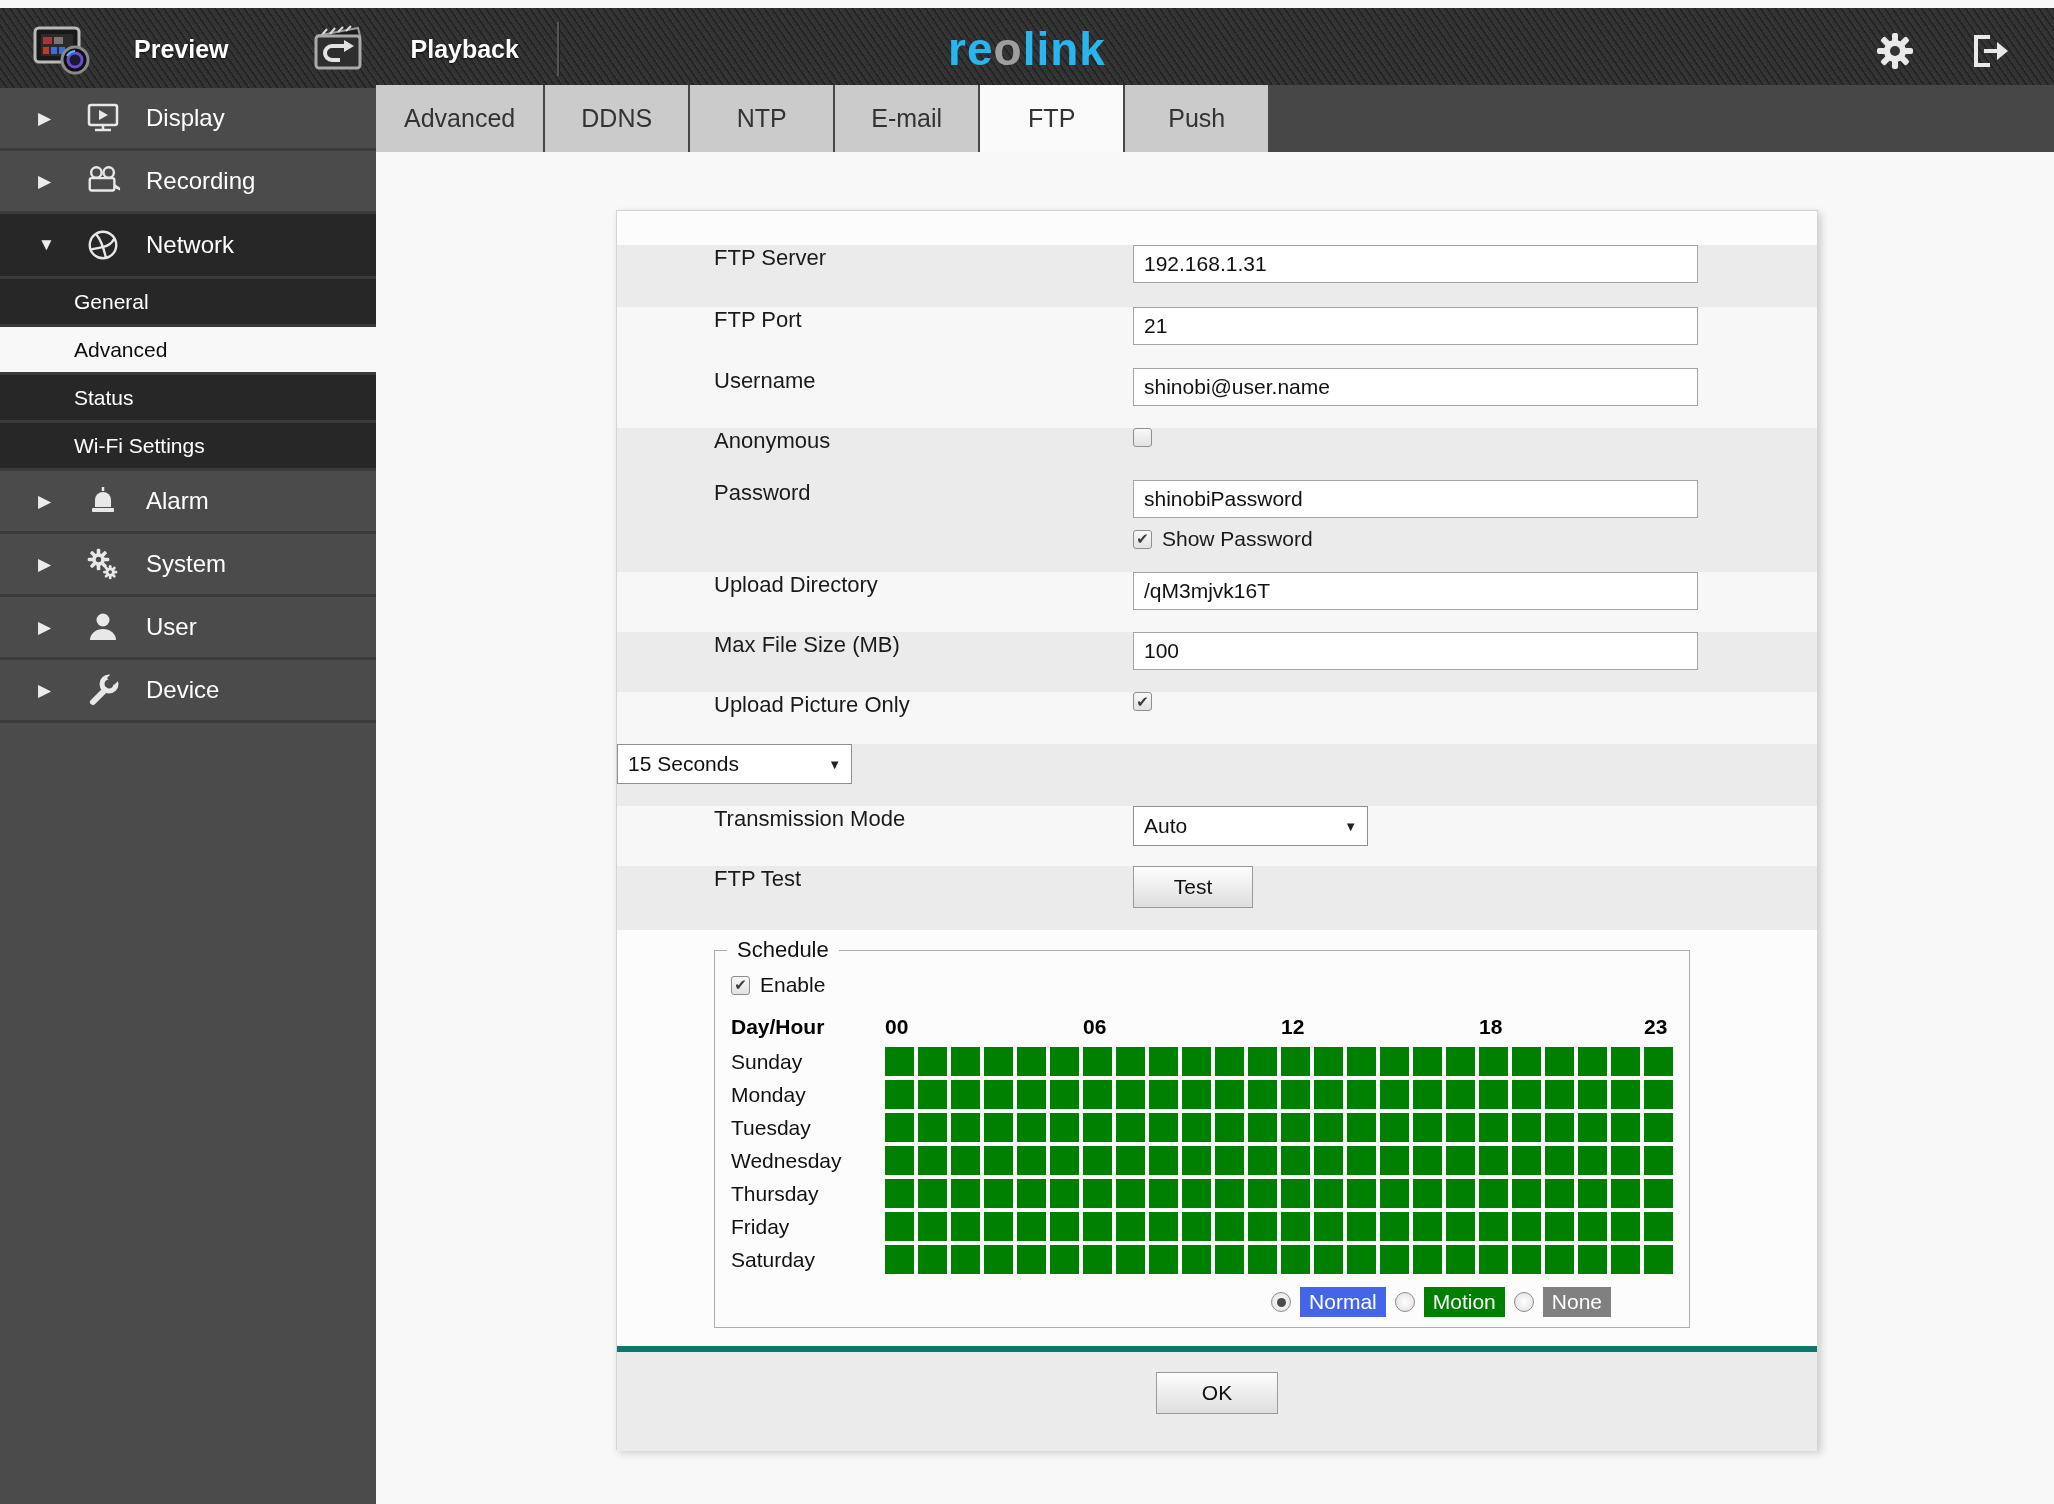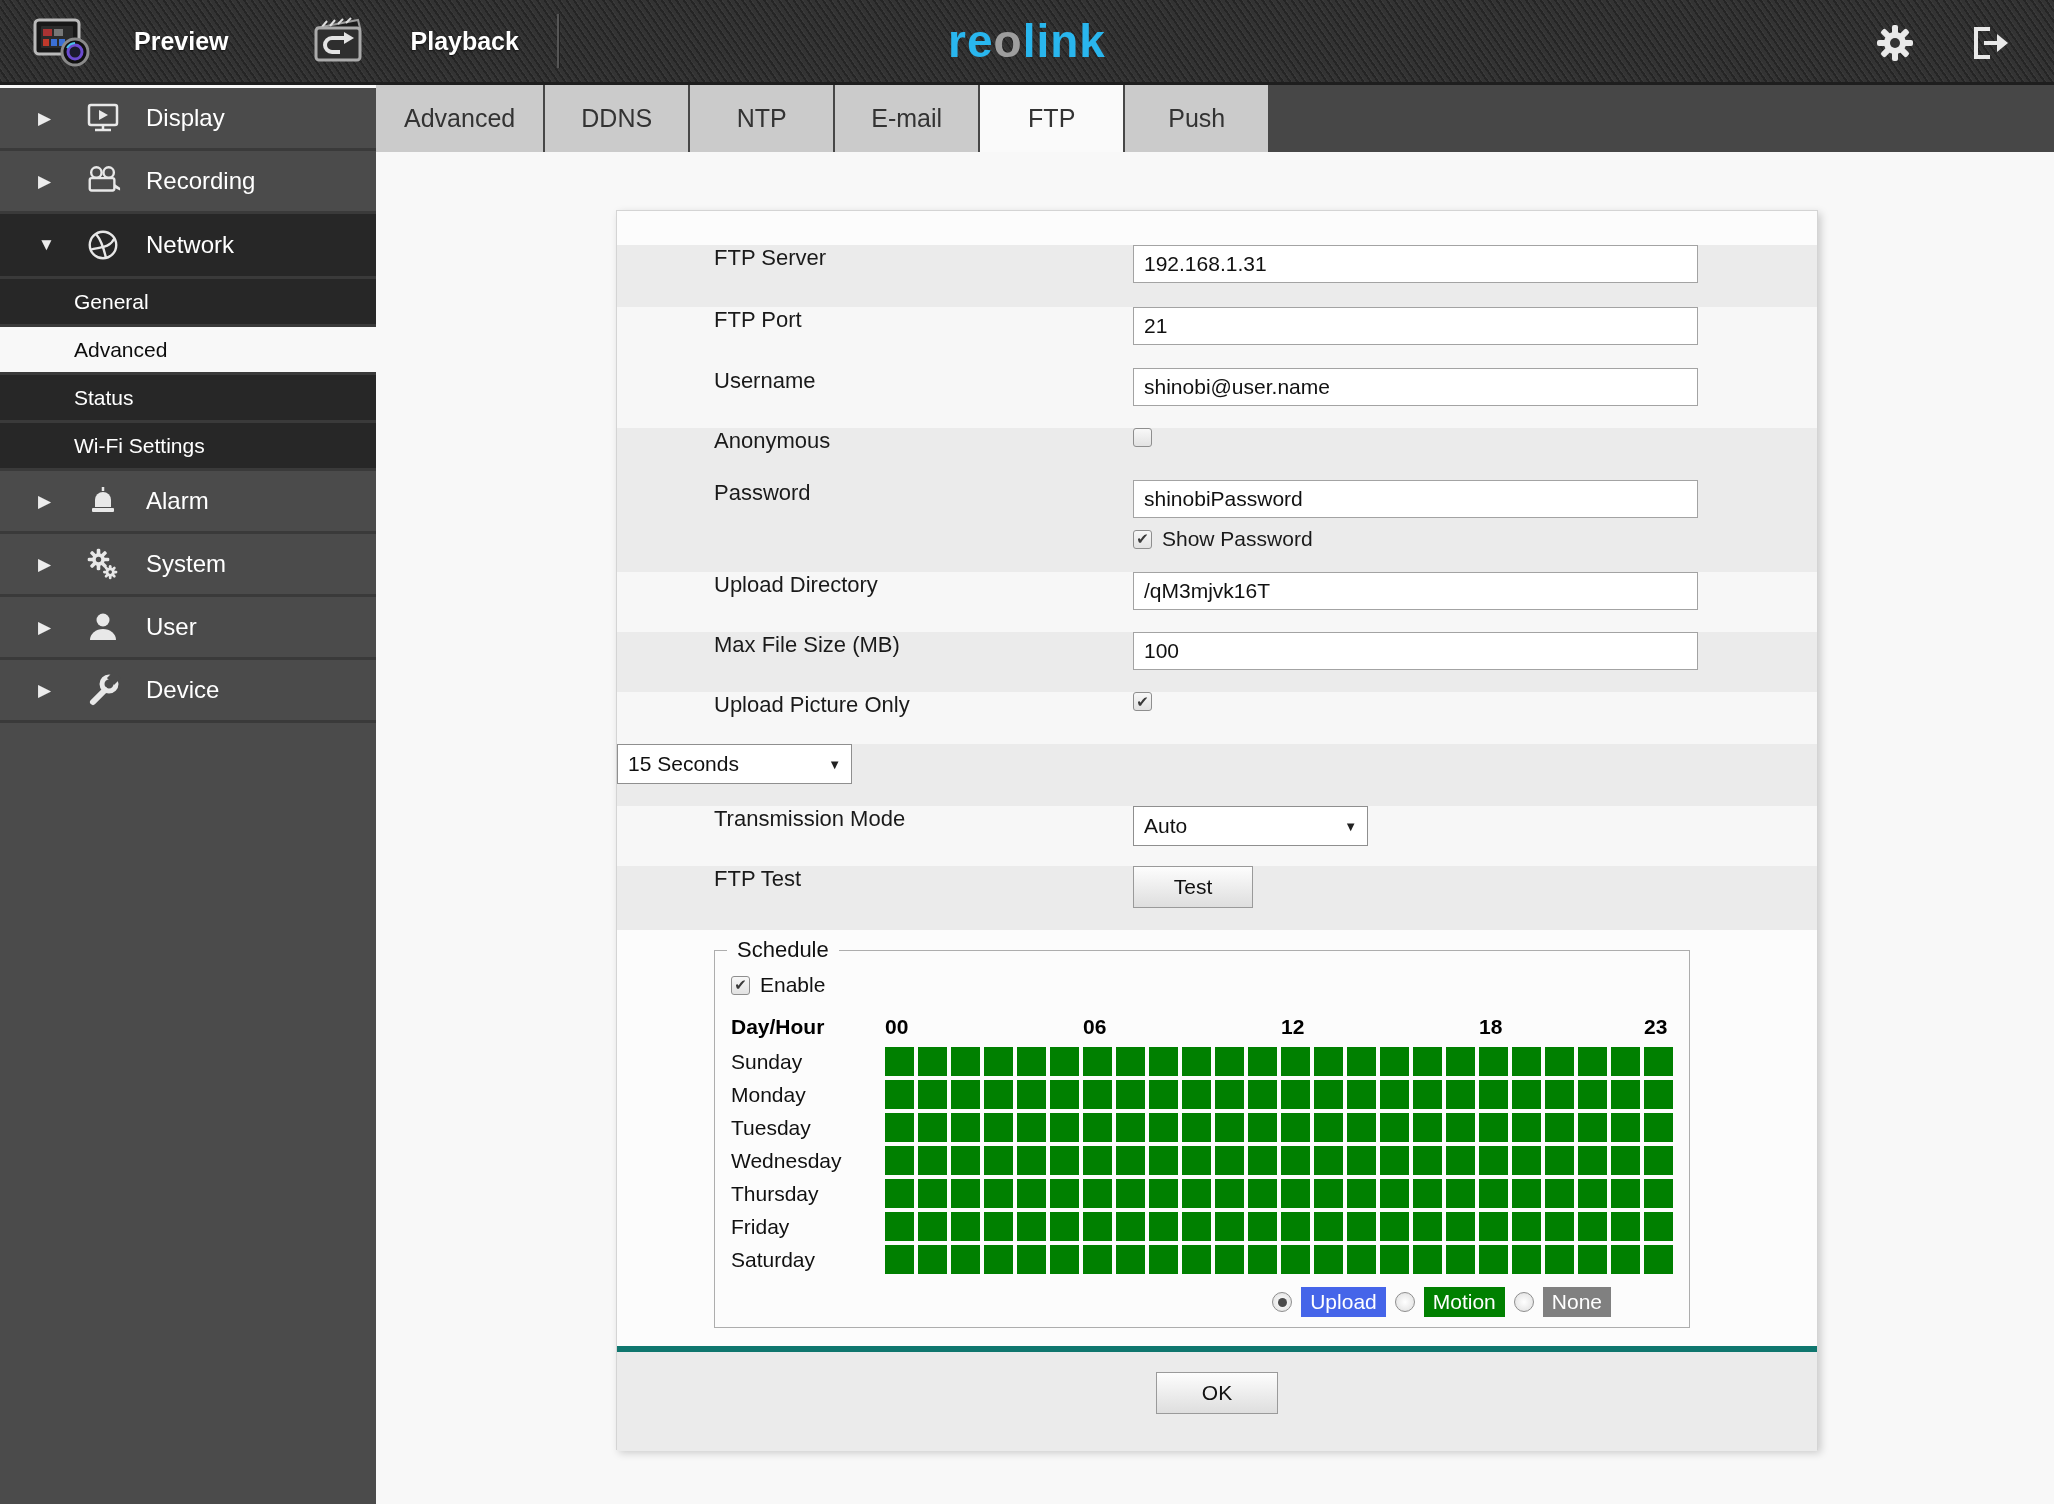--- a/index.html
+++ b/index.html
@@ -1,20 +1,20 @@
 <!DOCTYPE html>
 <html><head>
 <meta charset="utf-8">
 <style>
   * { margin:0; padding:0; box-sizing:border-box; }
   html,body { width:2054px; height:1504px; overflow:hidden; background:#f8f8f8;
               font-family:"Liberation Sans", sans-serif; }
 
   
-  .topbar { position:absolute; left:0; top:0; width:2054px; height:85px;
+  .topbar { position:absolute; left:0; top:8px; width:2054px; height:85px;
     background-color:#333;
     background-image:repeating-linear-gradient(55deg, rgba(0,0,0,.28) 0 2px, rgba(255,255,255,.03) 2px 3px, transparent 3px 6px);
     border-bottom:3px solid #1e1e1e; display:flex; align-items:center; }
   .topbar-menus { display:flex; align-items:center; padding-left:30px; }
   .menu-item { display:flex; align-items:center; margin-right:78px; cursor:pointer; }
   .menu-item .micon { width:64px; height:56px; display:flex; align-items:center; justify-content:center; margin-right:40px; }
   .menu-item .mlabel { color:#fff; font-size:25px; font-weight:bold; text-shadow:0 1px 2px rgba(0,0,0,.7); }
   .topbar-sep { width:2px; height:54px; background:#555; margin-left:-40px; box-shadow:1px 0 0 #222; }
   .logo { position:absolute; left:50%; top:50%; transform:translate(-50%,-50%);
     font-size:46px; font-weight:bold; letter-spacing:1px; }
@@ -541,21 +541,21 @@
             <div class="cell" style="background: rgb(0, 128, 0);"></div>
             <div class="cell" style="background: rgb(0, 128, 0);"></div>
             <div class="cell" style="background: rgb(0, 128, 0);"></div>
             <div class="cell" style="background: rgb(0, 128, 0);"></div>
             <div class="cell" style="background: rgb(0, 128, 0);"></div>
             <div class="cell" style="background: rgb(0, 128, 0);"></div>
             <div class="cell" style="background: rgb(0, 128, 0);"></div>
           </div>
         <div class="modes" id="schedule-modes">
             <span class="radio selected"></span>
-            <span class="mode-chip" style="background: rgb(69, 101, 233);">Upload</span>
+            <span class="mode-chip" style="background: rgb(69, 101, 233);">Normal</span>
             <span class="radio"></span>
             <span class="mode-chip" style="background: rgb(0, 128, 0);">Motion</span>
             <span class="radio"></span>
             <span class="mode-chip" style="background: rgb(128, 128, 128);">None</span>
           </div>
       </div>
     </div>
 
     <div class="ok-row">
       <button class="btn ok-btn">OK</button>

